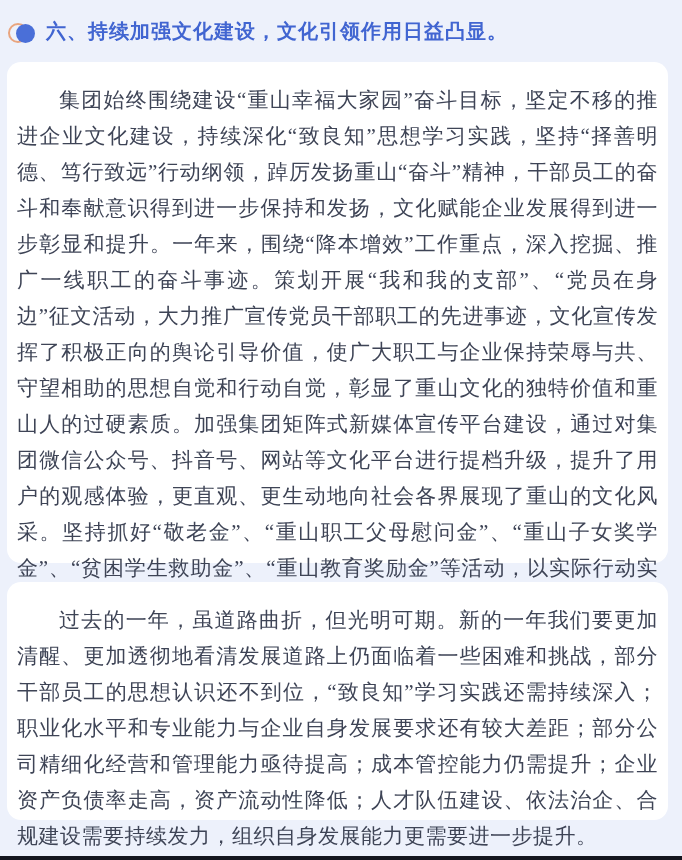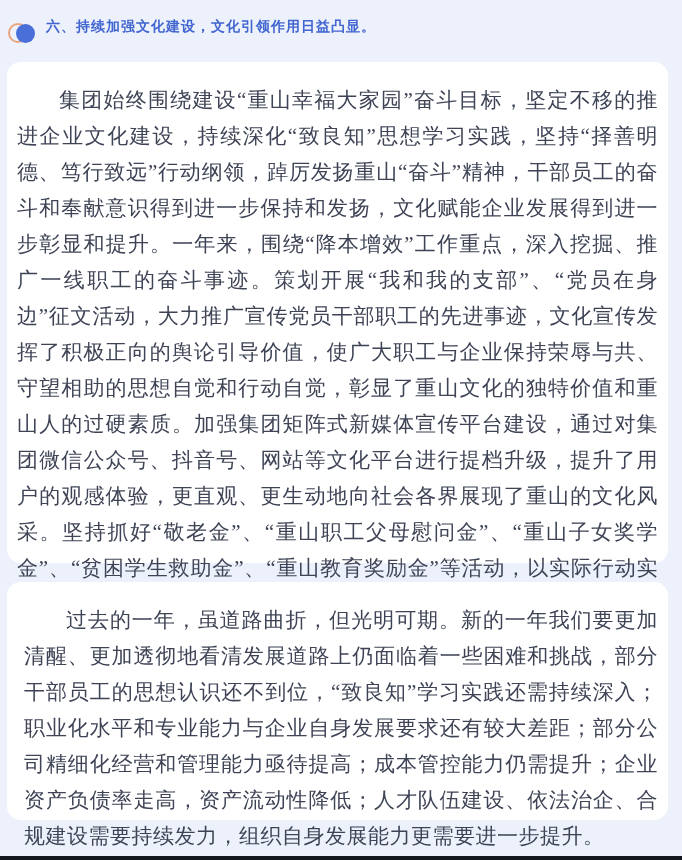--- a/index.html
+++ b/index.html
@@ -38,21 +38,21 @@
     position: absolute;
     left: 8px; top: 2px;
     width: 19px; height: 19px;
     border-radius: 50%;
     background: #4a6fd8;
   }
   .section-title {
     position: absolute;
     left: 38px; top: 0;
     font-family: "Liberation Sans", sans-serif;
-    font-size: 14px;
+    font-size: 20px;
     font-weight: bold;
     color: #4165d1;
     letter-spacing: 1px;
     white-space: nowrap;
   }
   .title-underline {
     position: absolute;
     top: 45px; left: 26px;
     width: 587px; height: 5px;
     background: #4a73dc;
@@ -61,21 +61,21 @@
 
   
   .card {
     position: absolute;
     left: 7px;
     width: 661px;
     background: #ffffff;
     border-radius: 14px;
   }
   .card-1 { top: 62px;  height: 501px; padding: 20px 10px 0 10px; }
-  .card-2 { top: 582px; height: 238px; padding: 20px 10px 0 17px; }
+  .card-2 { top: 582px; height: 238px; padding: 20px 10px 0 10px; }
 
   .card p {
     font-size: 21px;
     line-height: 36px;
     color: #3e4456;
     text-indent: 2em;
     text-align: justify;
     letter-spacing: 0.5px;
   }
 

